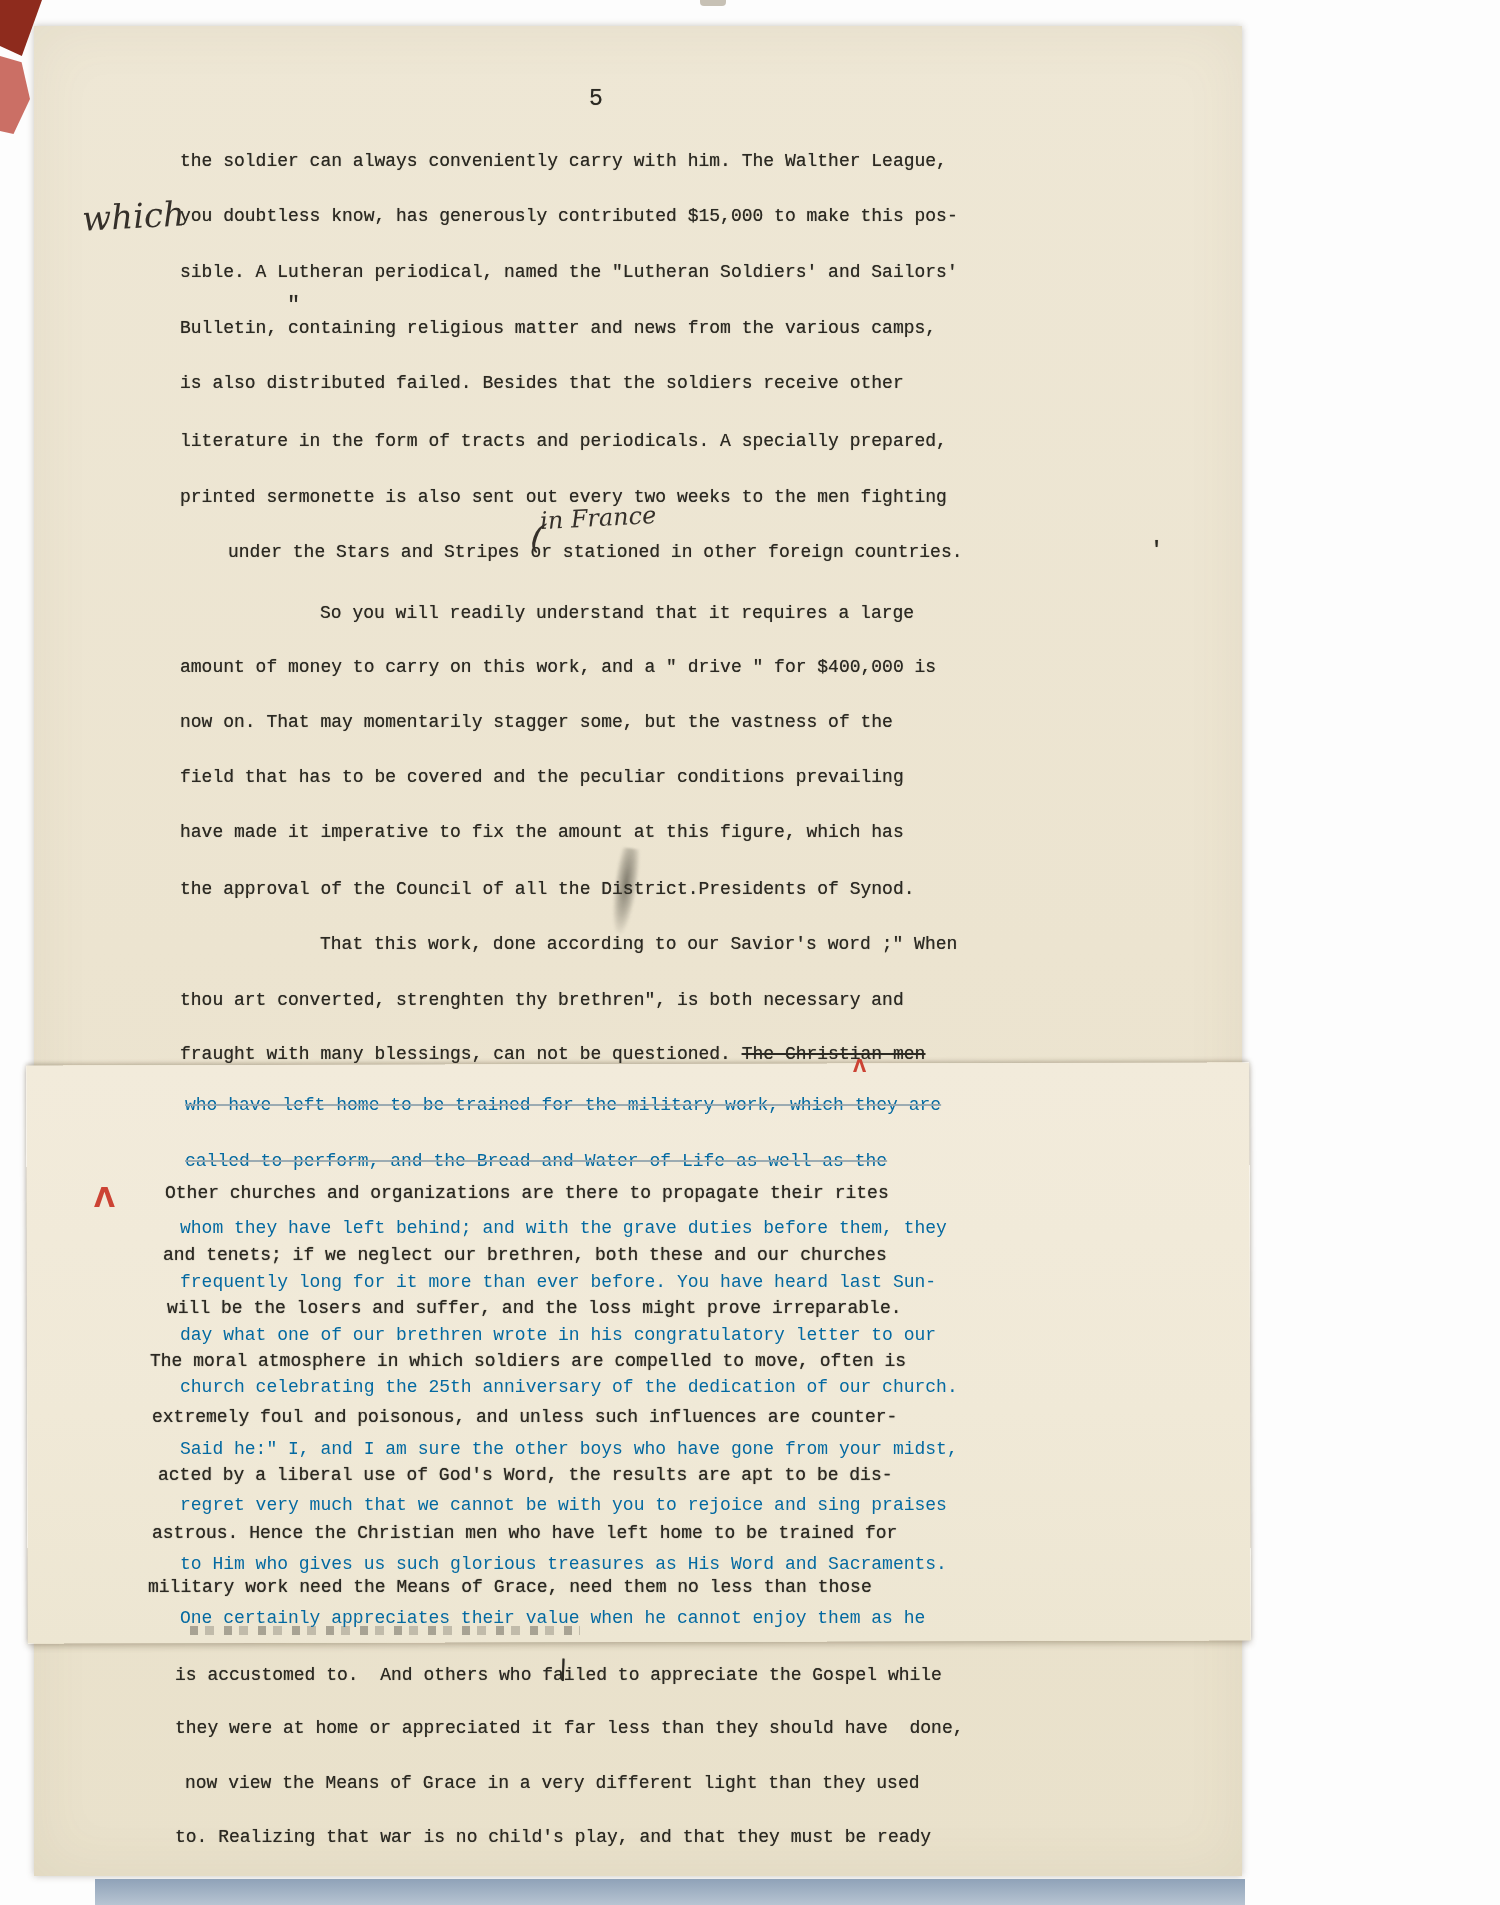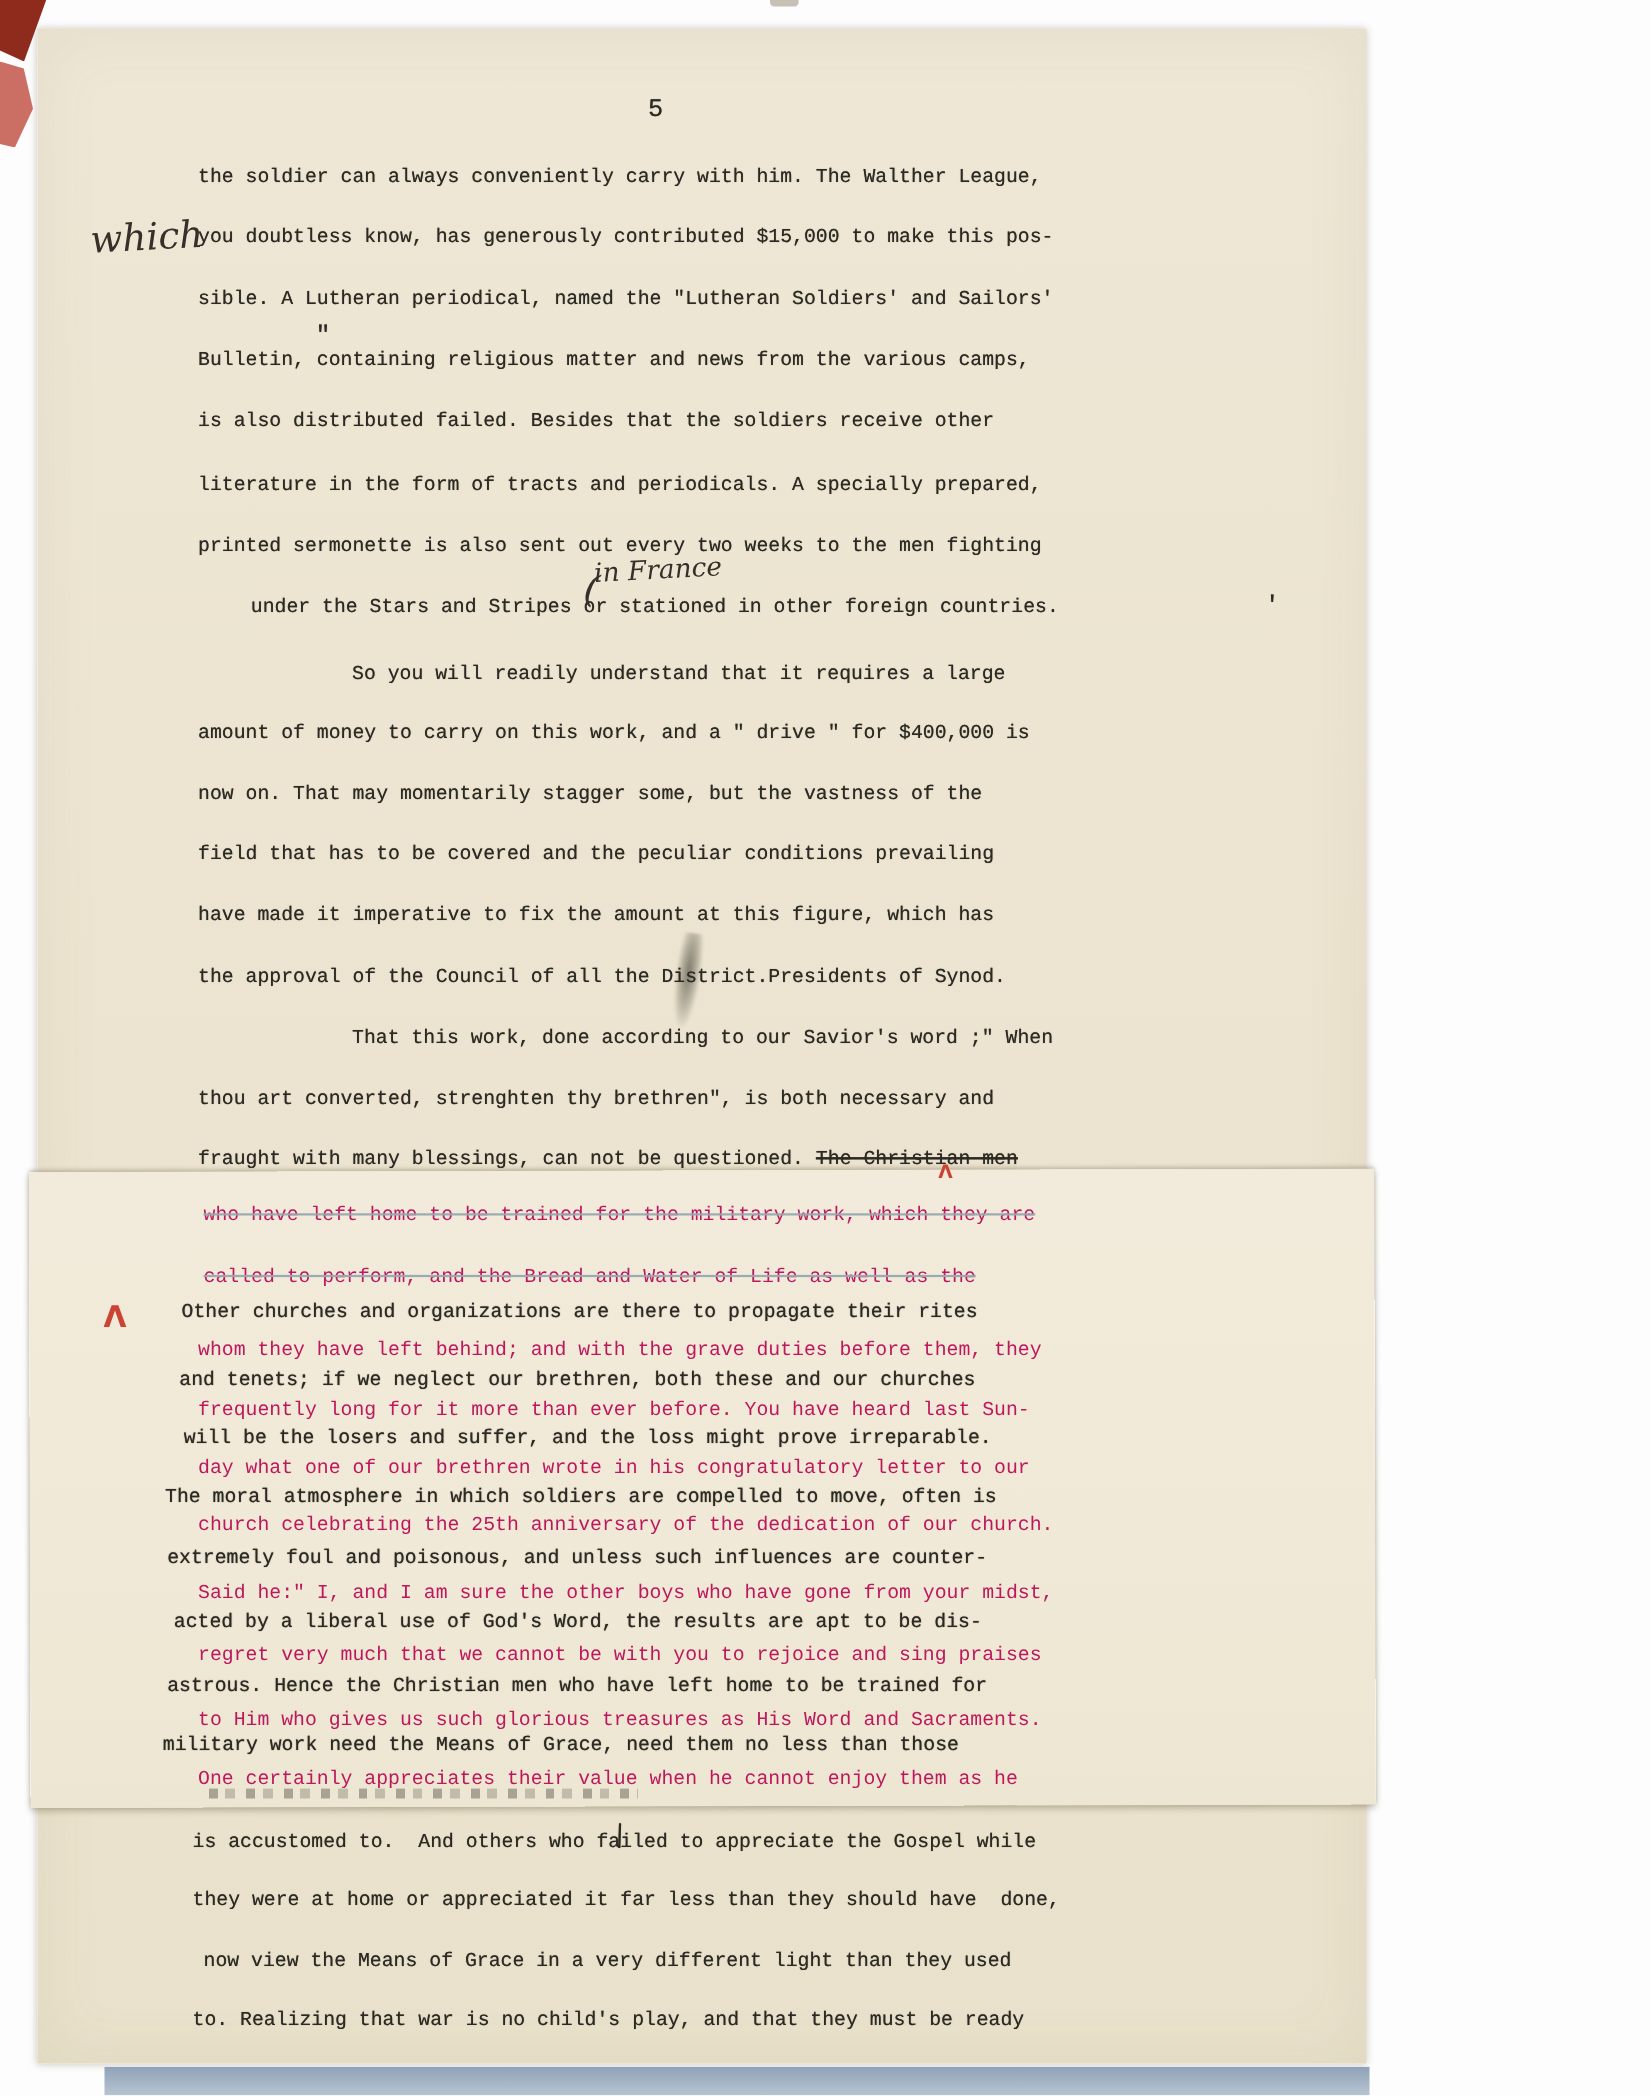--- a/index.html
+++ b/index.html
@@ -58,21 +58,21 @@
     opacity:.65;filter:blur(.4px);
   }
   
   .line{
     position:absolute;white-space:pre;
     font-family:"Liberation Mono","DejaVu Sans Mono",monospace;
     font-size:18px;line-height:30px;
   }
   .typed{color:#2b2922;text-shadow:0 0 .7px rgba(43,41,34,.75);}
   .slip-text{text-shadow:0 0 1px rgba(43,41,34,.85);}
-  .ghost{color:#be185d;filter:blur(.5px);}
+  .ghost{color:#0369a1;filter:blur(.5px);}
   .strike{text-decoration:line-through;text-decoration-thickness:2px;}
   .ghost.strike{text-decoration-color:rgba(150,168,176,.95);}
   .hand{
     font-family:"DejaVu Serif",serif;font-style:italic;
     color:#35302a;white-space:pre;position:absolute;
   }
   .red{
     font-family:"DejaVu Sans",sans-serif;font-weight:bold;
     color:#cc4334;position:absolute;white-space:pre;
     transform-origin:left top;

